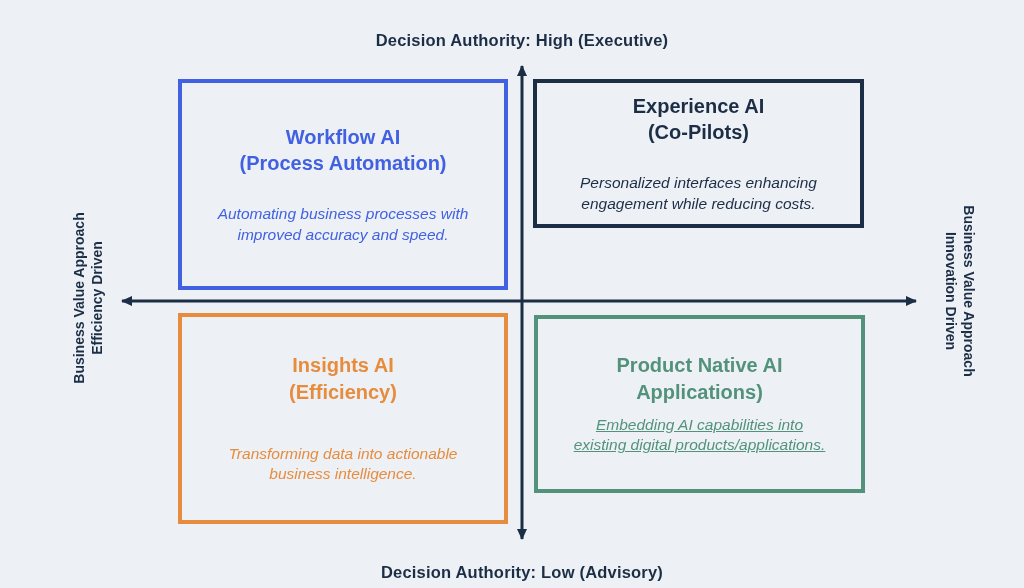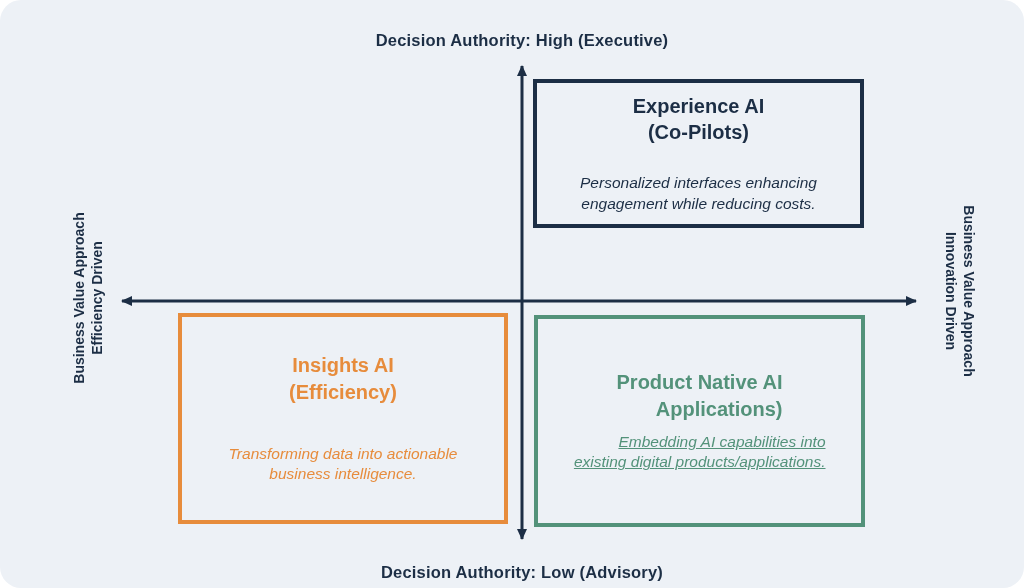--- a/index.html
+++ b/index.html
@@ -13,30 +13,30 @@
   .side-label{position:absolute;font-size:14px;font-weight:700;line-height:1.3;
     text-align:center;white-space:nowrap;}
   .side-label.left{top:298px;left:88px;transform:translate(-50%,-50%) rotate(-90deg);}
   .side-label.right{top:291px;left:960px;transform:translate(-50%,-50%) rotate(90deg);}
   .qbox{position:absolute;border:4px solid var(--qc,#333);color:var(--qc,#333);
     box-sizing:border-box;display:flex;flex-direction:column;align-items:center;
     justify-content:center;text-align:center;padding:10px 14px;}
   .qbox.q0{left:178px;top:79px;width:330px;height:211px;}
   .qbox.q1{left:533px;top:79px;width:331px;height:149px;}
   .qbox.q2{left:178px;top:313px;width:330px;height:211px;gap:11px;}
-  .qbox.q3{left:534px;top:315px;width:331px;height:212px;text-align:right;}
+  .qbox.q3{left:534px;top:315px;width:331px;height:178px;}
   .qtitle{font-size:20px;font-weight:700;line-height:1.32;}
   .qdesc{font-size:15.5px;font-style:italic;line-height:1.32;margin-top:28px;max-width:292px;}
   .q3 .qdesc{margin-top:10px;max-width:252px;text-decoration:underline;}
   .qtitle-line:empty{display:none;}
 </style>
 </head>
 <body>
 
-<div class="canvas" style="background: rgb(237, 241, 246); border-radius: 21px;">
+<div class="canvas" style="background: rgb(237, 241, 246);">
 
   <svg class="axes-svg" width="1024" height="588">
     <defs>
       <marker id="ah" markerUnits="userSpaceOnUse" markerWidth="14" markerHeight="12" refX="10" refY="5" orient="auto-start-reverse">
         <path d="M0,0 L11,5 L0,10 Z" class="arrowhead" fill="#1C2E45"></path>
       </marker>
     </defs>
     <line class="axis-line" x1="522" y1="66" x2="522" y2="539" stroke-width="3" marker-start="url(#ah)" marker-end="url(#ah)" stroke="#1C2E45"></line>
     <line class="axis-line" x1="122" y1="301" x2="916" y2="301" stroke-width="3" marker-start="url(#ah)" marker-end="url(#ah)" stroke="#1C2E45"></line>
   </svg>
@@ -48,20 +48,28 @@
   <div class="side-label left" style="color: rgb(28, 46, 69);">
     <div>Business Value Approach</div>
     <div>Efficiency Driven</div>
   </div>
 
   <div class="side-label right" style="color: rgb(28, 46, 69);">
     <div>Business Value Approach</div>
     <div>Innovation Driven</div>
   </div>
 
+  <div class="qbox q0" style="--qc: #4161E1;">
+    <div class="qtitle">
+      <div class="qtitle-line">Workflow AI</div>
+      <div class="qtitle-line">(Process Automation)</div>
+
+    </div>
+    <div class="qdesc">Automating business processes with improved accuracy and speed.</div>
+  </div>
 
   <div class="qbox q1" style="--qc: #1C2E45;">
     <div class="qtitle">
       <div class="qtitle-line">Experience AI</div>
       <div class="qtitle-line">(Co-Pilots)</div>
 
     </div>
     <div class="qdesc">Personalized interfaces enhancing engagement while reducing costs.</div>
   </div>
 

